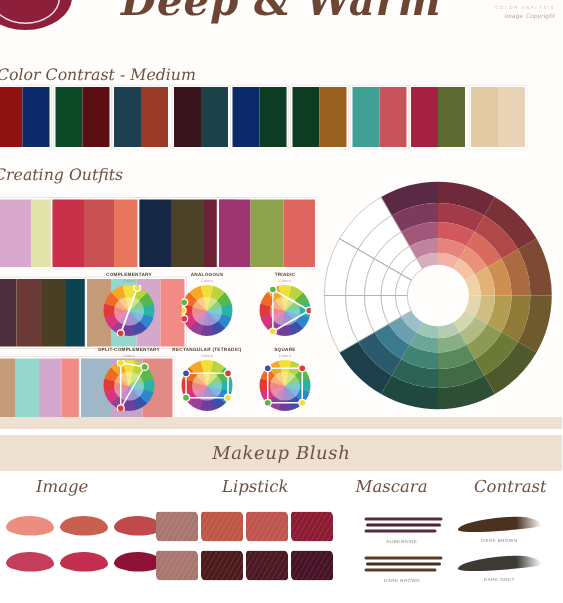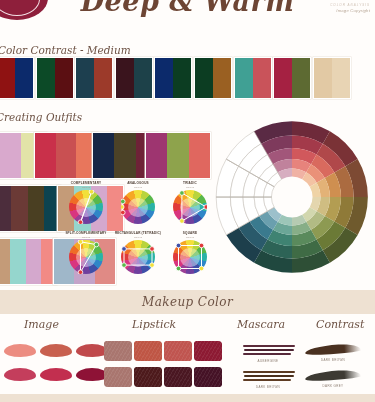--- a/index.html
+++ b/index.html
@@ -2,21 +2,21 @@
 <html><head>
 <meta charset="utf-8">
 <style>
   * { box-sizing: border-box; margin: 0; padding: 0; }
   html, body {
     width: 375px; height: 402px;
     overflow: hidden;
     background: #ffffff;
     font-family: "Liberation Sans", sans-serif;
   }
-  .page { position: relative; width: 375px; height: 402px; background: #fffdfb; }
+  .page { position: relative; width: 375px; height: 286px; background: #fffdfb; }
 
   
   .top-bar {
     position: absolute; left: 0; top: 0; width: 375px; height: 20px;
     background: #fffdfb;
   }
   .logo-badge {
     position: absolute; left: -14px; top: -24px;
     width: 62px; height: 44px;
     background: #8e1f3b; border-radius: 50%;
@@ -137,21 +137,21 @@
   }
   .big-wheel svg { width: 100%; height: 100%; display: block; }
 
   
   .makeup-head {
     position: absolute; top: 318px;
     font-family: "DejaVu Serif", serif; font-style: italic;
     font-size: 11px; color: #6d5244; white-space: nowrap;
   }
   #mk-head-0 { left: 24px; }
-  #mk-head-1 { left: 132px; }
+  #mk-head-1 { left: 148px; }
   #mk-head-2 { left: 237px; }
   #mk-head-3 { left: 316px; }
 
   .blush-blob {
     position: absolute; width: 32px; height: 13px;
     border-radius: 50% 50% 48% 52% / 58% 62% 38% 42%;
   }
   .lip-swatch {
     position: absolute; width: 28px; height: 20px;
     border-radius: 2px 3px 2px 3px;
@@ -449,21 +449,21 @@
         <line x1="74" y1="100" x2="4" y2="100.00000000000001" stroke="#b9b2aa" stroke-width="0.6"></line>
         <line x1="74" y1="100" x2="4" y2="100.00000000000001" stroke="#b9b2aa" stroke-width="0.6"></line>
         <line x1="77.4833395016046" y1="87" x2="16.861561236693888" y2="51.999999999999986" stroke="#b9b2aa" stroke-width="0.6"></line>
         <line x1="77.4833395016046" y1="87" x2="16.861561236693888" y2="51.999999999999986" stroke="#b9b2aa" stroke-width="0.6"></line>
         <line x1="86.99999999999999" y1="77.4833395016046" x2="51.99999999999996" y2="16.861561236693916" stroke="#b9b2aa" stroke-width="0.6"></line>
         <circle cx="100" cy="100" r="26" fill="none"></circle>
       </svg>
   </div>
 
   <div class="banner" id="banner-makeup">
-    <span>Makeup Color</span>
+    <span>Makeup Blush</span>
   </div>
 
   <div id="makeup-host">
       <div class="makeup-head" id="mk-head-0">Image</div>
       <div class="makeup-head" id="mk-head-1">Lipstick</div>
       <div class="makeup-head" id="mk-head-2">Mascara</div>
       <div class="makeup-head" id="mk-head-3">Contrast</div>
       <div class="blush-blob" style="background: rgb(236, 141, 129); left: 4px; top: 344px;"></div>
       <div class="blush-blob" style="background: rgb(200, 96, 79); left: 40px; top: 344px;"></div>
       <div class="blush-blob" style="background: rgb(192, 73, 75); left: 76px; top: 344px;"></div>

